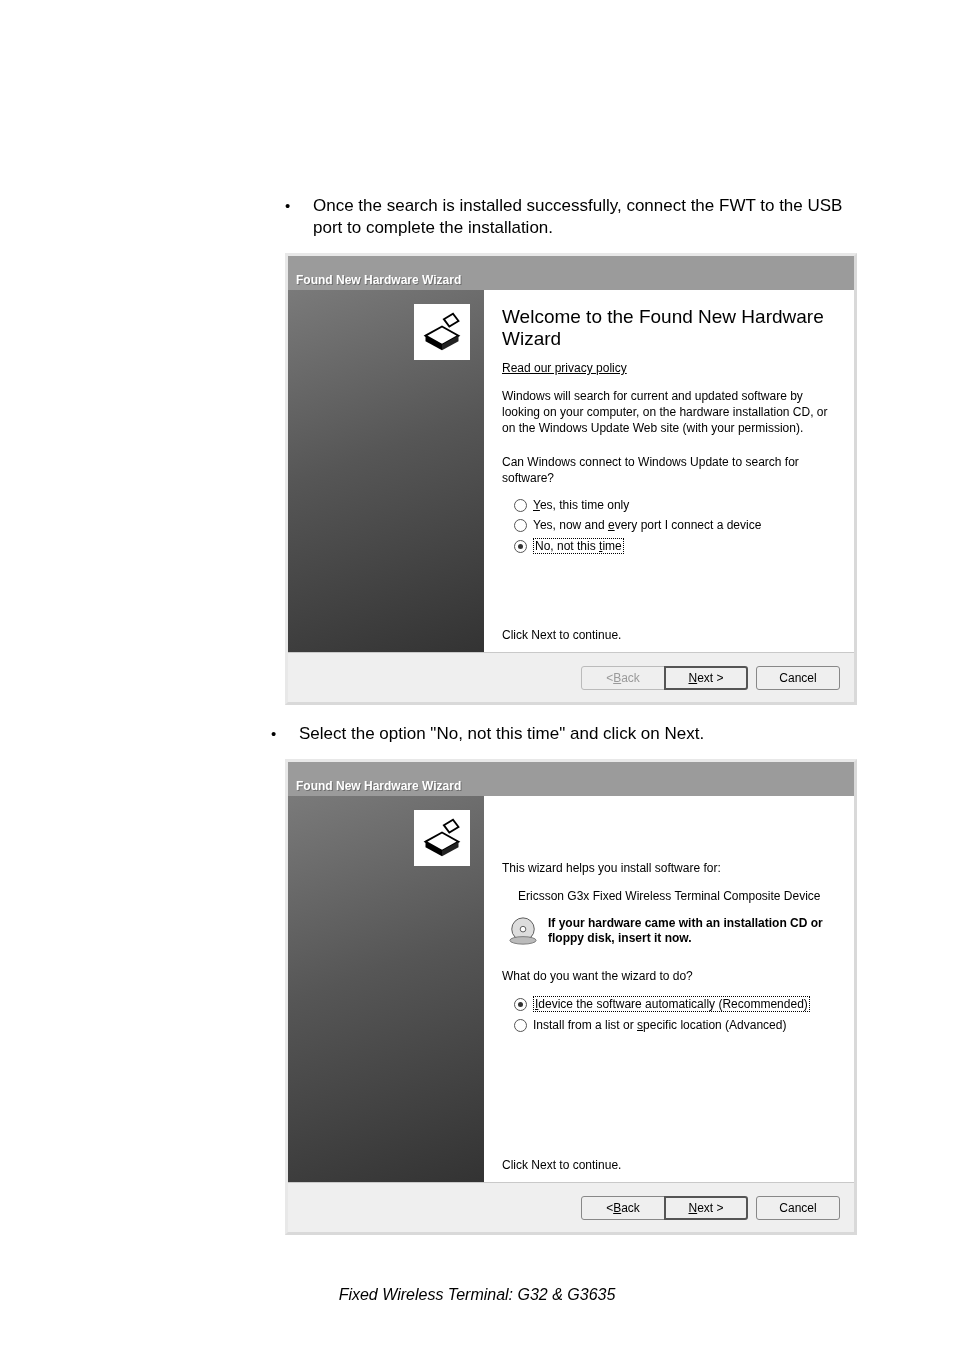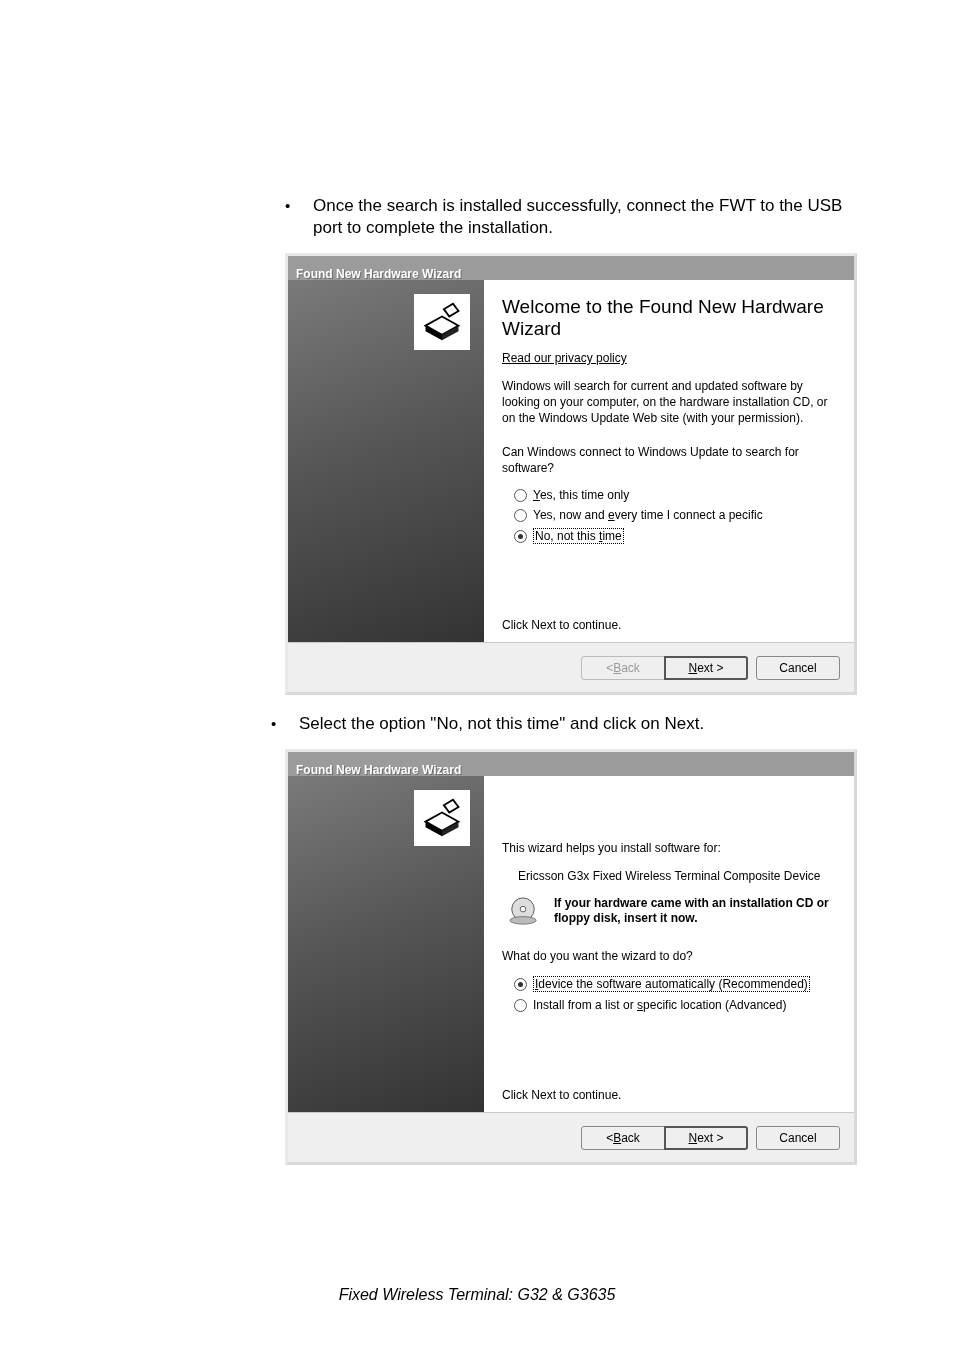--- a/index.html
+++ b/index.html
@@ -21,34 +21,34 @@
   .wizard {
     width: 572px;
     margin: 10px 0 18px 0;
     border: 3px solid #d9d9d9;
     border-top-color: #e8e8e8;
     border-left-color: #e8e8e8;
     background: #efefef;
     font-family: Tahoma, Arial, sans-serif;
   }
   .titlebar {
-    height: 24px;
+    height: 34px;
     background: #9b9b9b;
     color: #fff;
     font-size: 12px;
     font-weight: bold;
-    padding: 11px 8px;
+    padding: 17px 8px;
     text-shadow: 1px 1px 0 #6d6d6d;
   }
   .wizard-body {
     display: flex;
     background: #fff;
     height: 362px;
   }
-  .wizard-body.short { height: 336px; }
+  .wizard-body.short { height: 386px; }
   .sidebar-img {
     width: 196px;
     background: linear-gradient(160deg,#7a7a7a 0%, #565656 45%, #333 100%);
     position: relative;
     flex:0 0 196px;
   }
   .device-icon {
     position: absolute;
     top: 14px; right: 14px;
     width: 56px; height: 56px;
@@ -101,21 +101,21 @@
     padding: 0 10px;
     display:inline-flex;align-items:center;justify-content:center;
     cursor:pointer;
   }
   .wbtn.disabled { color:#9a9a9a; border-color:#bbb; cursor:default;}
   .wbtn.default { border:2px solid #555; }
   .btngrp .wbtn:first-child{border-top-right-radius:0;border-bottom-right-radius:0;}
   .btngrp .wbtn:last-child{border-top-left-radius:0;border-bottom-left-radius:0;margin-left:-1px;}
 
   .device-name { margin-left: 16px; margin-bottom: 22px; }
-  .cd-row { display:flex; align-items:flex-start; gap:16px; margin: 8px 0 22px 6px;}
+  .cd-row { display:flex; align-items:flex-start; gap:10px; margin: 8px 0 22px 6px;}
   .cd-icon { width:30px;height:30px; flex:0 0 30px;}
   .cd-text { font-weight:bold; font-size:12px; line-height:15px;}
   .footer {
     position:absolute;
     bottom: 48px;
     left: 90px; right: 90px;
     display:flex;
     justify-content:center;
     font-style: italic;
     font-size: 16px;
@@ -150,21 +150,21 @@
         <p><span class="priv-link">Read our privacy policy</span></p>
         <p>Windows will search for current and updated software by looking on your computer, on the hardware installation CD, or on the Windows Update Web site (with your permission).</p>
         <p style="margin-top:18px">Can Windows connect to Windows Update to search for software?</p>
         <div class="radio-group">
           <div class="radio-row">
             <span class="r"></span>
             <span><span class="underline-accel">Y</span><span>es, this time only</span></span>
           </div>
           <div class="radio-row">
             <span class="r"></span>
-            <span><span>Yes, now and </span><span class="underline-accel">e</span><span>very time I connect a pecific</span></span>
+            <span><span>Yes, now and </span><span class="underline-accel">e</span><span>very port I connect a device</span></span>
           </div>
           <div class="radio-row">
             <span class="r sel"></span>
             <span class="focus-box"><span>No, not this </span><span class="underline-accel">t</span><span>ime</span></span>
           </div>
         </div>
         <div class="instr-foot">Click Next to continue.</div>
       </div>
     </div>
     <div class="button-bar">

